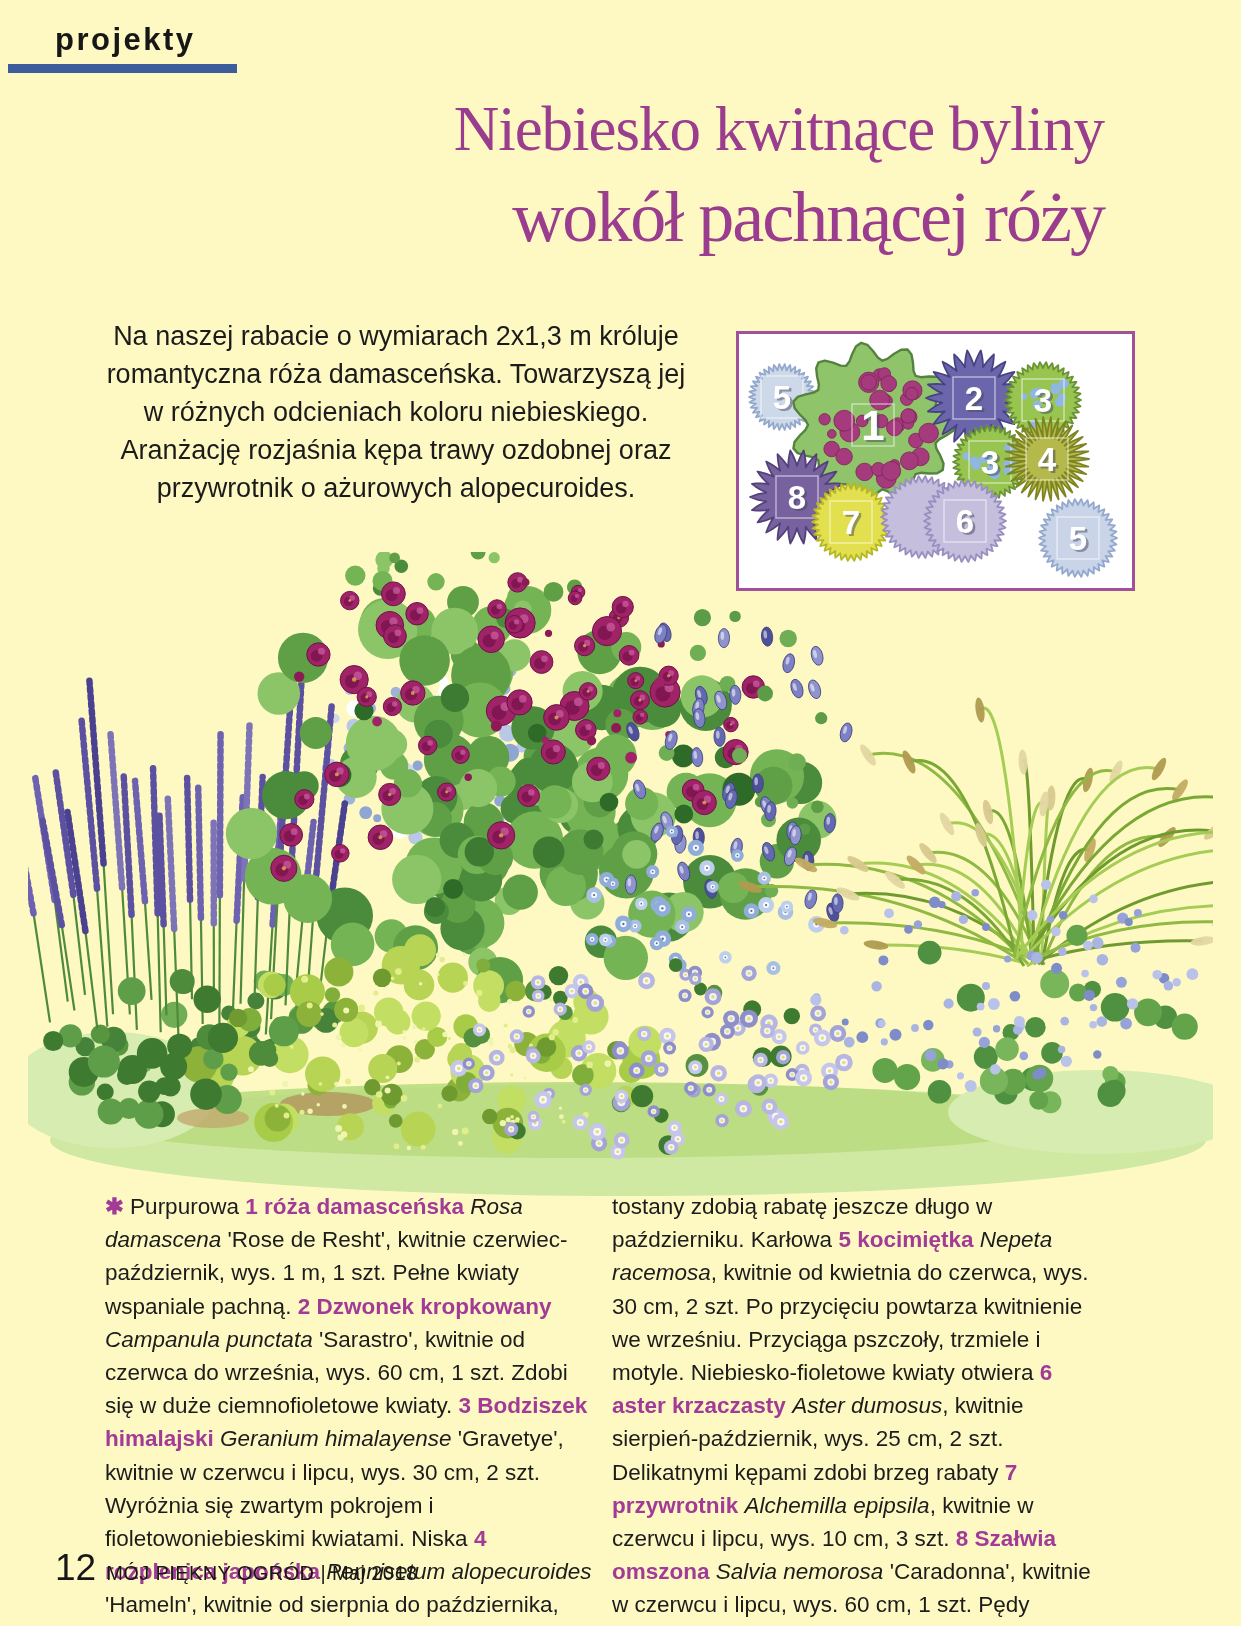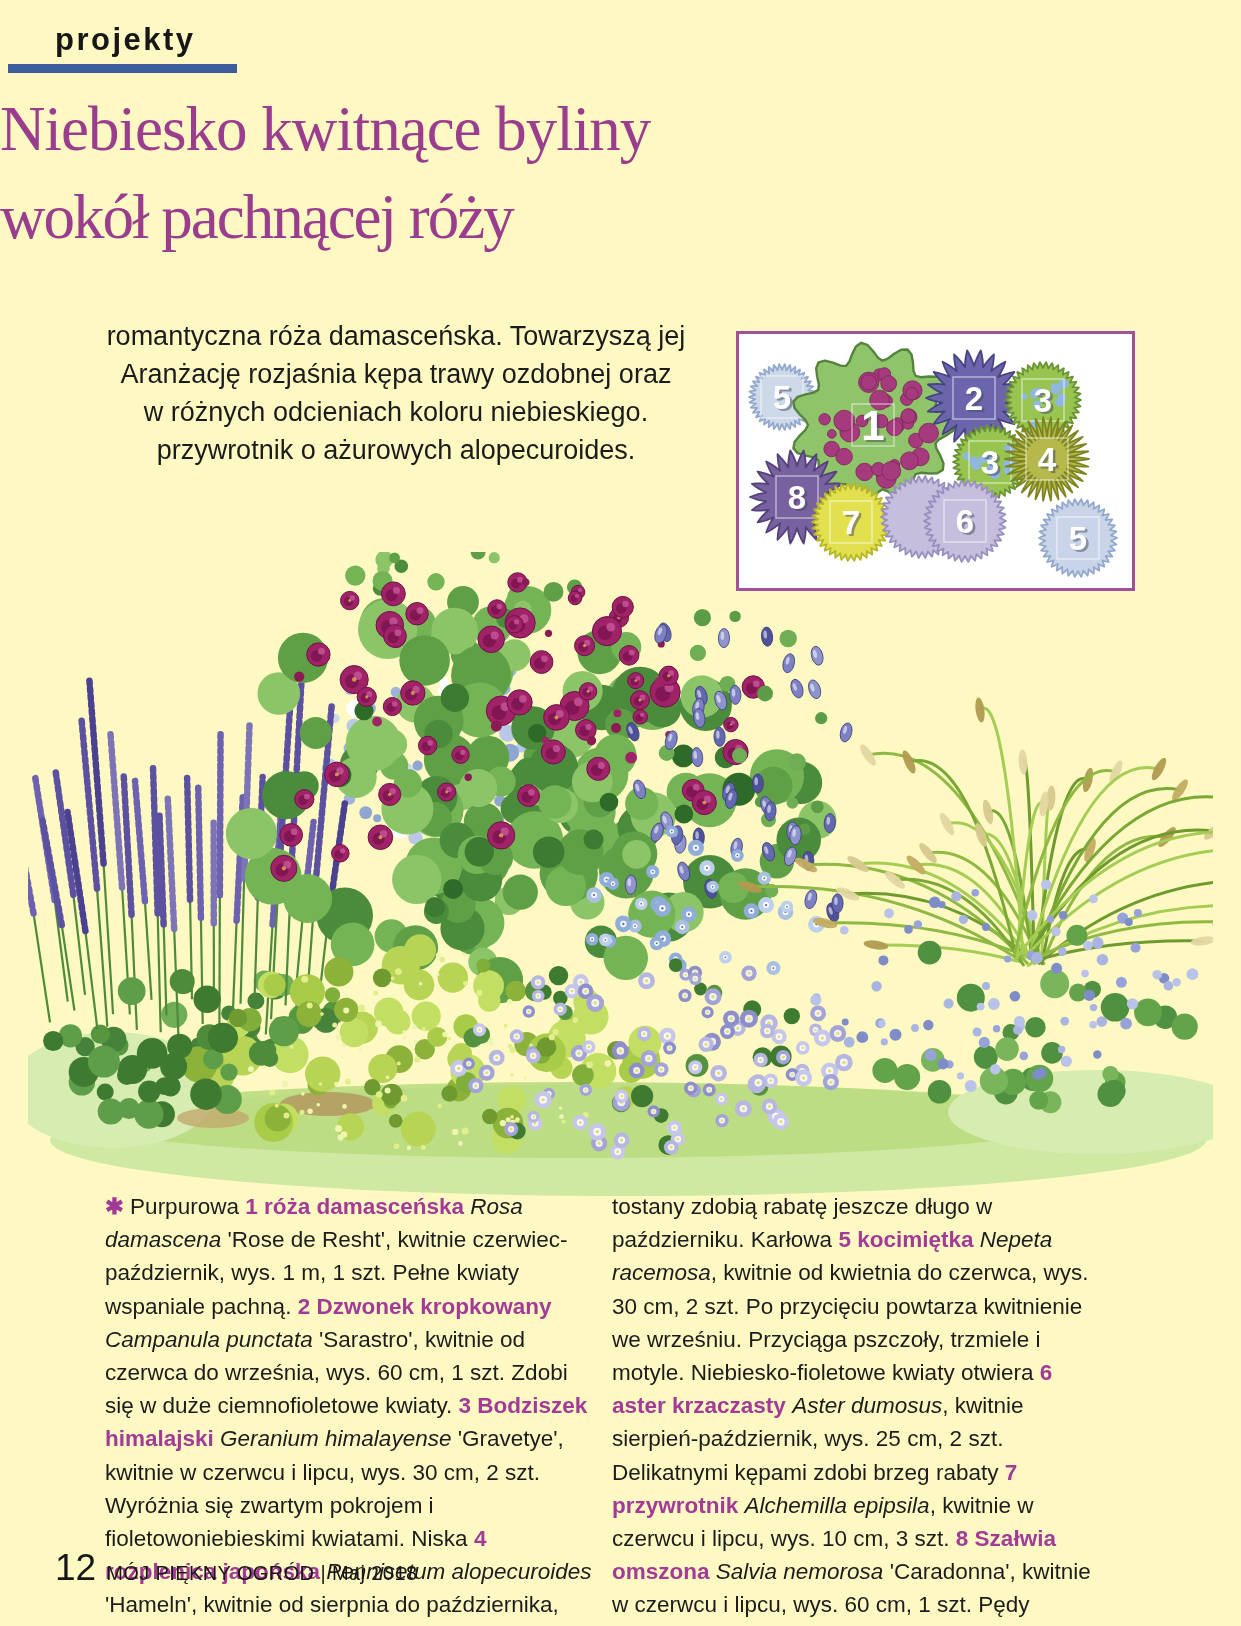--- a/index.html
+++ b/index.html
@@ -12,25 +12,25 @@
   .section-label{
     position:absolute;left:55px;top:22px;font-size:31px;font-weight:800;
     letter-spacing:2.5px;color:#171717;
   }
   .section-bar{
     position:absolute;left:8px;top:64px;width:229px;height:9px;
     background:var(--header_bar,#3d5c9c);
   }
   
   .title-block{
-    position:absolute;left:0;top:92px;width:1104px;text-align:left;
+    position:absolute;left:0;top:92px;width:1104px;text-align:right;
     font-family:"Liberation Serif", serif;color:var(--title_purple,#9a3d8e);
   }
   .title-line1{font-size:63px;line-height:74px;letter-spacing:-1px;font-weight:400;}
-  .title-line2{font-size:63px;line-height:103px;letter-spacing:-2px;font-weight:400;}
+  .title-line2{font-size:72px;line-height:103px;letter-spacing:-2px;font-weight:400;}
   
   .intro{
     position:absolute;left:100px;top:317px;width:592px;text-align:center;
     font-size:27px;line-height:38px;color:#1b1b1b;
   }
   
   .diagram-box{
     position:absolute;left:736px;top:331px;width:399px;height:260px;
     border:3px solid var(--diagram_border,#a1509a);box-sizing:border-box;background:#fff;
   }
@@ -64,23 +64,24 @@
 
   <div class="section-label">projekty</div>
   <div class="section-bar"></div>
 
   <div class="title-block">
     <div class="title-line1">Niebiesko kwitnące byliny</div>
     <div class="title-line2">wokół pachnącej róży</div>
   </div>
 
   <div class="intro">
+      <div>Na naszej rabacie o wymiarach 2x1,3 m króluje</div>
       <div>romantyczna róża damasceńska. Towarzyszą jej</div>
+      <div>w różnych odcieniach koloru niebieskiego.</div>
       <div>Aranżację rozjaśnia kępa trawy ozdobnej oraz</div>
-      <div>w różnych odcieniach koloru niebieskiego.</div>
       <div>przywrotnik o ażurowych alopecuroides.</div>
     </div>
 
   <div class="diagram-box">
     <svg id="diagram-svg" viewBox="0 0 393 254">
         <g>
           <path d="M76.0 63.0L74.5 63.7L73.0 64.2L71.4 64.8L69.9 65.2L71.3 65.9L72.8 66.7L74.2 67.5L75.5 68.4L74.0 68.8L72.4 69.2L70.8 69.4L69.2 69.6L70.5 70.6L71.8 71.6L73.0 72.6L74.2 73.7L72.6 73.8L70.9 73.9L69.3 73.9L67.7 73.8L68.9 75.0L70.0 76.2L71.0 77.4L72.0 78.7L70.4 78.6L68.8 78.4L67.2 78.1L65.6 77.8L66.5 79.1L67.4 80.4L68.3 81.8L69.0 83.3L67.5 82.9L65.9 82.4L64.4 81.9L62.9 81.3L63.6 82.7L64.2 84.2L64.8 85.7L65.4 87.3L63.9 86.6L62.4 85.9L61.0 85.1L59.6 84.3L60.0 85.8L60.4 87.4L60.8 89.0L61.0 90.6L59.7 89.7L58.4 88.8L57.1 87.8L55.9 86.7L56.0 88.3L56.2 90.0L56.2 91.6L56.3 93.2L55.1 92.1L53.9 90.9L52.8 89.8L51.8 88.5L51.7 90.1L51.6 91.8L51.4 93.4L51.1 95.0L50.1 93.7L49.2 92.4L48.3 91.0L47.4 89.6L47.1 91.2L46.7 92.8L46.2 94.3L45.7 95.9L45.0 94.4L44.2 93.0L43.6 91.5L43.0 90.0L42.4 91.5L41.8 93.0L41.0 94.4L40.3 95.9L39.8 94.3L39.3 92.8L38.9 91.2L38.6 89.6L37.7 91.0L36.8 92.4L35.9 93.7L34.9 95.0L34.6 93.4L34.4 91.8L34.3 90.1L34.2 88.5L33.2 89.8L32.1 90.9L30.9 92.1L29.7 93.2L29.8 91.6L29.8 90.0L30.0 88.3L30.1 86.7L28.9 87.8L27.6 88.8L26.3 89.7L25.0 90.6L25.2 89.0L25.6 87.4L26.0 85.8L26.4 84.3L25.0 85.1L23.6 85.9L22.1 86.6L20.6 87.3L21.2 85.7L21.8 84.2L22.4 82.7L23.1 81.3L21.6 81.9L20.1 82.4L18.5 82.9L17.0 83.3L17.7 81.8L18.6 80.4L19.5 79.1L20.4 77.8L18.8 78.1L17.2 78.4L15.6 78.6L14.0 78.7L15.0 77.4L16.0 76.2L17.1 75.0L18.3 73.8L16.7 73.9L15.1 73.9L13.4 73.8L11.8 73.7L13.0 72.6L14.2 71.6L15.5 70.6L16.8 69.6L15.2 69.4L13.6 69.2L12.0 68.8L10.5 68.4L11.8 67.5L13.2 66.7L14.7 65.9L16.1 65.2L14.6 64.8L13.0 64.2L11.5 63.7L10.0 63.0L11.5 62.3L13.0 61.8L14.6 61.2L16.1 60.8L14.7 60.1L13.2 59.3L11.8 58.5L10.5 57.6L12.0 57.2L13.6 56.8L15.2 56.6L16.8 56.4L15.5 55.4L14.2 54.4L13.0 53.4L11.8 52.3L13.4 52.2L15.1 52.1L16.7 52.1L18.3 52.2L17.1 51.0L16.0 49.8L15.0 48.6L14.0 47.3L15.6 47.4L17.2 47.6L18.8 47.9L20.4 48.2L19.5 46.9L18.6 45.6L17.7 44.2L17.0 42.7L18.5 43.1L20.1 43.6L21.6 44.1L23.1 44.7L22.4 43.3L21.8 41.8L21.2 40.3L20.6 38.7L22.1 39.4L23.6 40.1L25.0 40.9L26.4 41.7L26.0 40.2L25.6 38.6L25.2 37.0L25.0 35.4L26.3 36.3L27.6 37.2L28.9 38.2L30.1 39.3L30.0 37.7L29.8 36.0L29.8 34.4L29.7 32.8L30.9 33.9L32.1 35.1L33.2 36.2L34.2 37.5L34.3 35.9L34.4 34.2L34.6 32.6L34.9 31.0L35.9 32.3L36.8 33.6L37.7 35.0L38.6 36.4L38.9 34.8L39.3 33.2L39.8 31.7L40.3 30.1L41.0 31.6L41.8 33.0L42.4 34.5L43.0 36.0L43.6 34.5L44.2 33.0L45.0 31.6L45.7 30.1L46.2 31.7L46.7 33.2L47.1 34.8L47.4 36.4L48.3 35.0L49.2 33.6L50.1 32.3L51.1 31.0L51.4 32.6L51.6 34.2L51.7 35.9L51.8 37.5L52.8 36.2L53.9 35.1L55.1 33.9L56.3 32.8L56.2 34.4L56.2 36.0L56.0 37.7L55.9 39.3L57.1 38.2L58.4 37.2L59.7 36.3L61.0 35.4L60.8 37.0L60.4 38.6L60.0 40.2L59.6 41.7L61.0 40.9L62.4 40.1L63.9 39.4L65.4 38.7L64.8 40.3L64.2 41.8L63.6 43.3L62.9 44.7L64.4 44.1L65.9 43.6L67.5 43.1L69.0 42.7L68.3 44.2L67.4 45.6L66.5 46.9L65.6 48.2L67.2 47.9L68.8 47.6L70.4 47.4L72.0 47.3L71.0 48.6L70.0 49.8L68.9 51.0L67.7 52.2L69.3 52.1L70.9 52.1L72.6 52.2L74.2 52.3L73.0 53.4L71.8 54.4L70.5 55.4L69.2 56.4L70.8 56.6L72.4 56.8L74.0 57.2L75.5 57.6L74.2 58.5L72.8 59.3L71.3 60.1L69.9 60.8L71.4 61.2L73.0 61.8L74.5 62.3L76.0 63.0Z" fill="#cdd8e9" stroke="#92a8cc" stroke-width="1.8" stroke-linejoin="round"></path>
           <rect x="22" y="42" width="42" height="42" fill="none" stroke="rgba(255,255,255,.55)" stroke-width="1.4"></rect>
           <text x="45.5" y="65.5" text-anchor="middle" dominant-baseline="central" font-size="33" class="diag-num-shadow">5</text>
           <text x="43" y="63" text-anchor="middle" dominant-baseline="central" font-size="33" class="diag-num">5</text>

